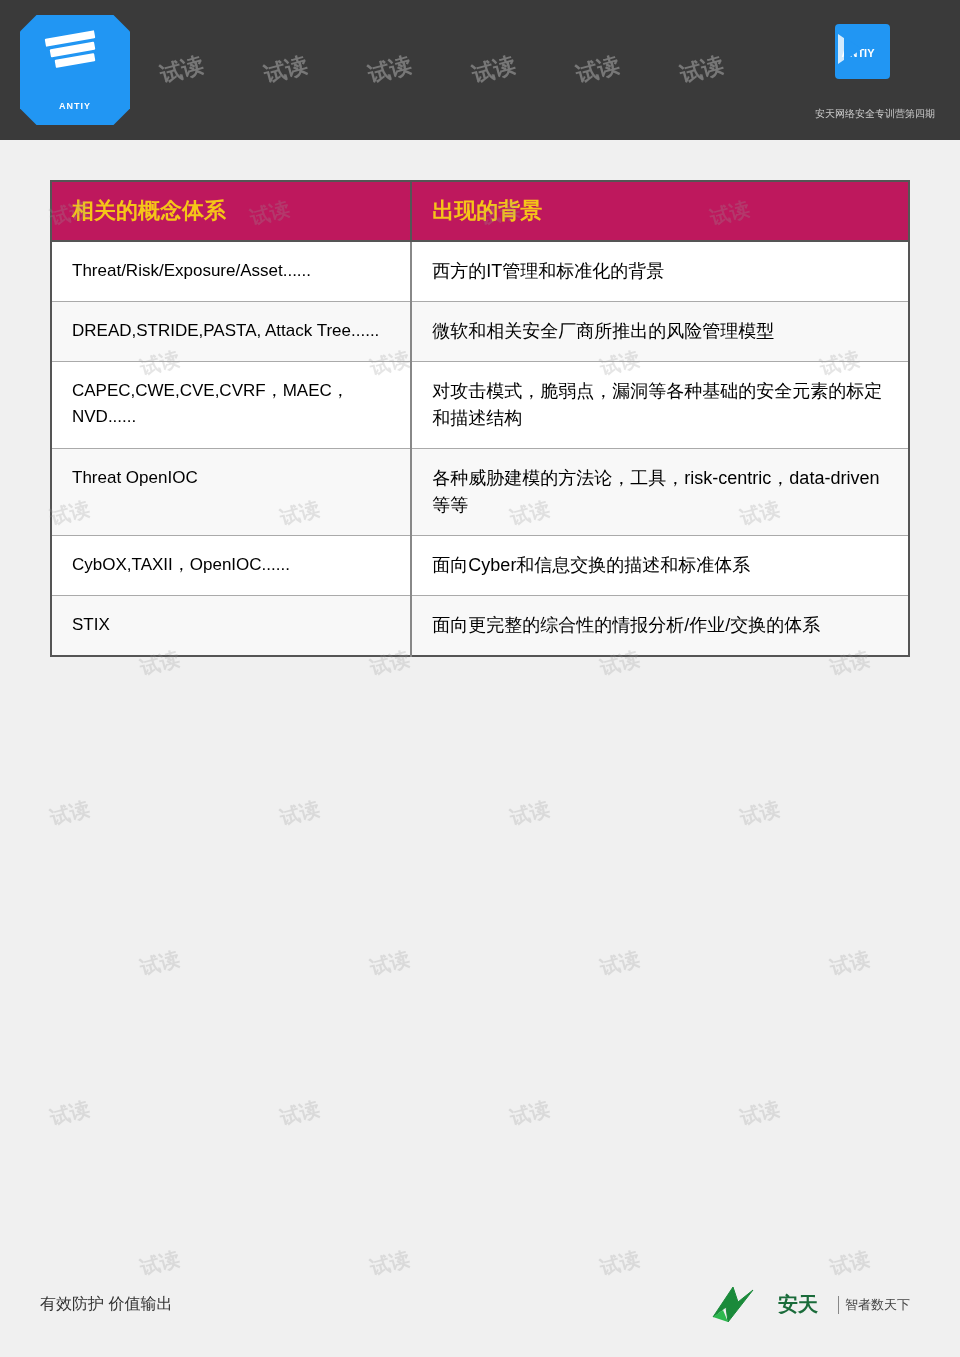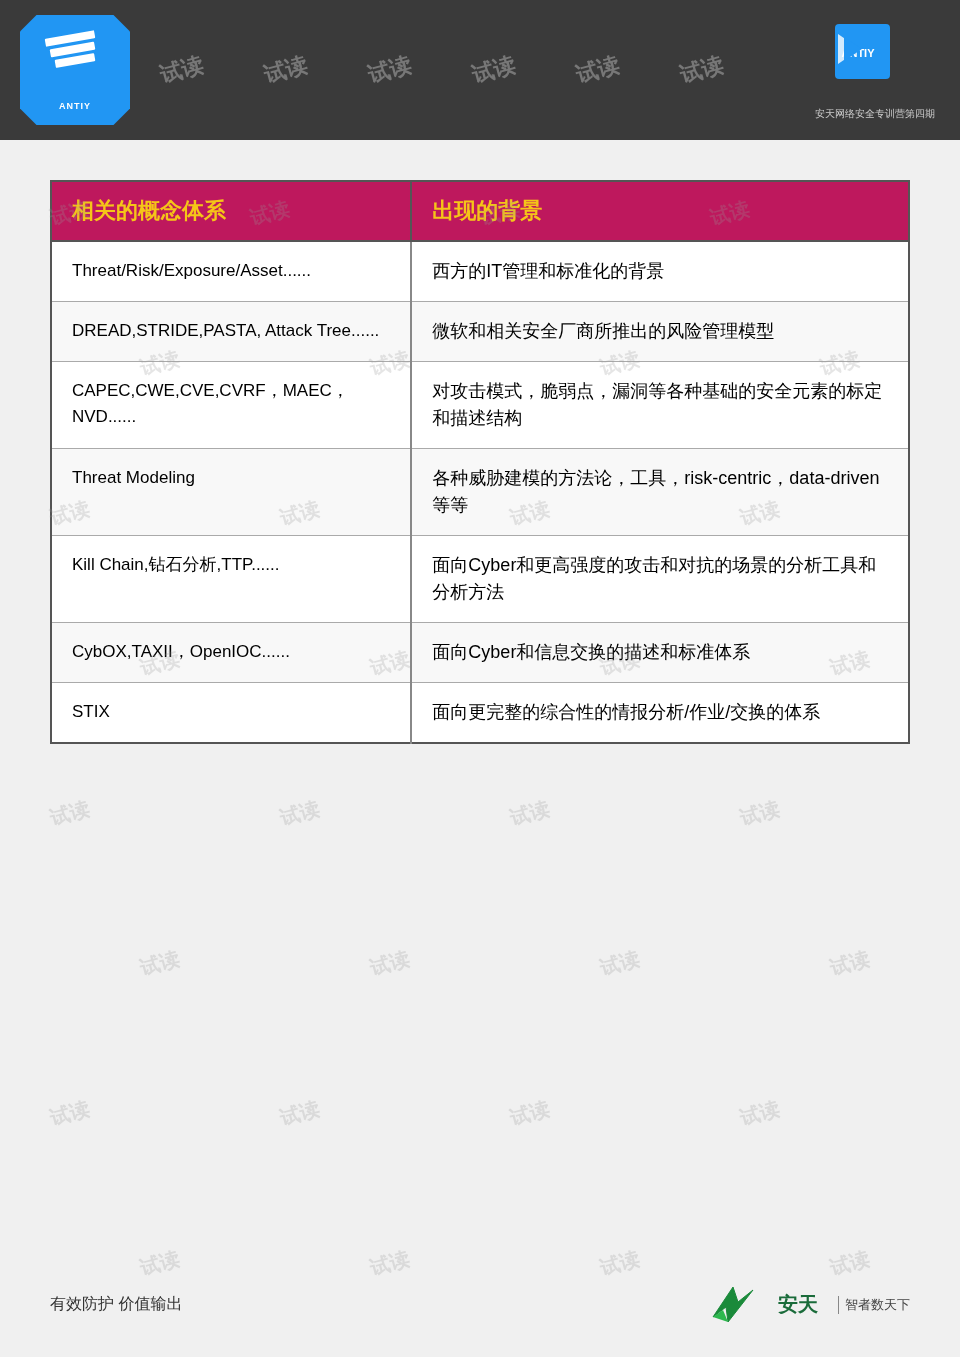--- a/index.html
+++ b/index.html
@@ -170,21 +170,21 @@
     .concept-table td:first-child {
       width: 42%;
       border-right: 2px solid #888;
       font-size: 17px;
     }
 
     
     .footer {
       position: absolute;
       bottom: 30px;
-      left: 50px;
+      left: 40px;
       right: 50px;
       display: flex;
       justify-content: space-between;
       align-items: center;
     }
 
     .footer-slogan {
       font-size: 16px;
       color: #333;
     }
@@ -281,26 +281,22 @@
         </tr>
         <tr>
           <td>DREAD,STRIDE,PASTA, Attack Tree......</td>
           <td>微软和相关安全厂商所推出的风险管理模型</td>
         </tr>
         <tr>
           <td>CAPEC,CWE,CVE,CVRF，MAEC，NVD......</td>
           <td>对攻击模式，脆弱点，漏洞等各种基础的安全元素的标定和描述结构</td>
         </tr>
         <tr>
-          <td>Threat Modeling</td>
+          <td>Threat OpenIOC</td>
           <td>各种威胁建模的方法论，工具，risk-centric，data-driven等等</td>
-        </tr>
-        <tr>
-          <td>Kill Chain,钻石分析,TTP......</td>
-          <td>面向Cyber和更高强度的攻击和对抗的场景的分析工具和分析方法</td>
         </tr>
         <tr>
           <td>CybOX,TAXII，OpenIOC......</td>
           <td>面向Cyber和信息交换的描述和标准体系</td>
         </tr>
         <tr>
           <td>STIX</td>
           <td>面向更完整的综合性的情报分析/作业/交换的体系</td>
         </tr>
       </tbody>

